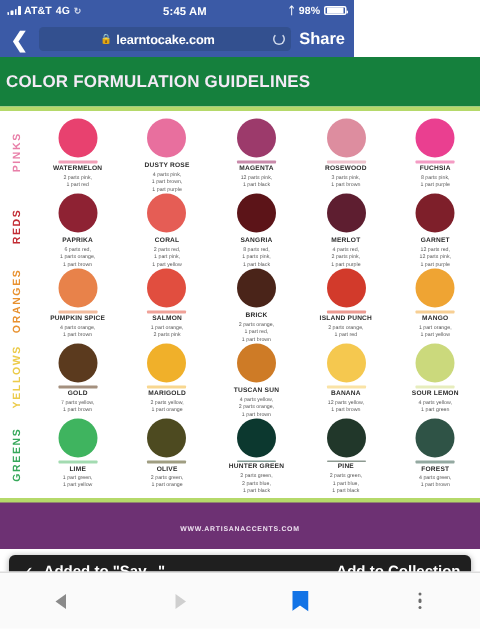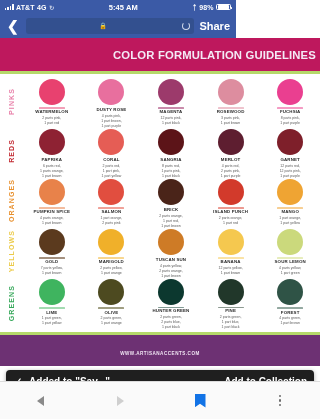--- a/index.html
+++ b/index.html
@@ -66,21 +66,21 @@
   .share-btn{
     color:#fff; font-size:11px; font-weight:bold; flex:0 0 auto; padding-right:1px;
   }
 
   
   .page{
     position:absolute; top:38px; left:0; right:0; bottom:38px;
     background:#ffffff; overflow:hidden;
   }
   .hero{
-    background:#be185d; text-align:right;
+    background:#15803d; text-align:left;
     padding:11px 4px 10px;
   }
   .hero h1{
     color:#f4eaf6; font-size:11.3px; font-weight:bold;
     letter-spacing:.15px; white-space:nowrap;
   }
   .hero-rule{height:3px;background:#b5d96a;}
 
   .chart{ background:#fff; padding:2px 0 0; }
 
@@ -192,20 +192,21 @@
     <span class="batt">
         <i></i>
       </span>
   </div>
 </div>
 
 <div class="toolbar">
   <div class="back-chevron">❮</div>
   <div class="urlbar">
     <span class="lock-icon">🔒</span>
+    <span class="url-text">learntocake.com</span>
     <span class="reload-icon"></span>
   </div>
   <div class="share-btn">Share</div>
 </div>
 
 <div class="page">
 
   <div class="hero">
     <h1>COLOR FORMULATION GUIDELINES</h1>
   </div>

